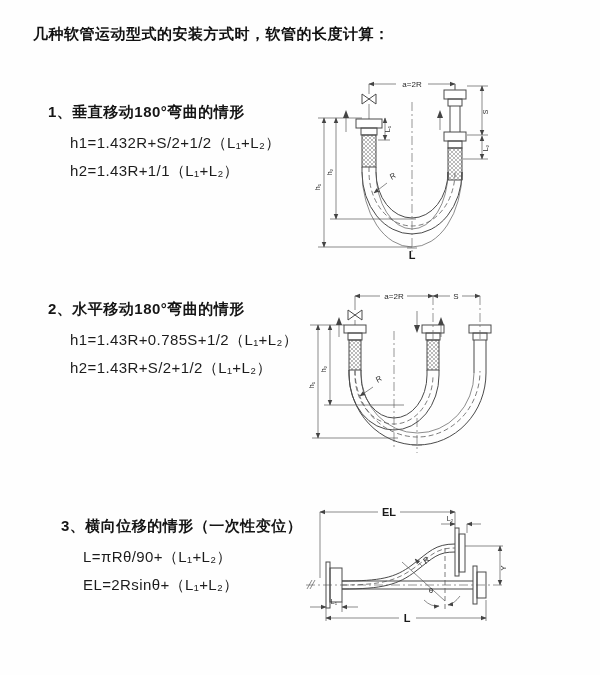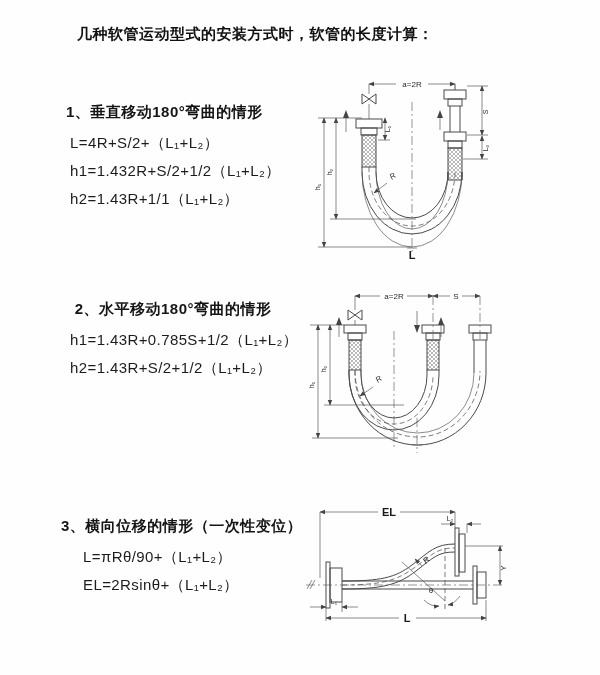--- a/index.html
+++ b/index.html
@@ -1,41 +1,40 @@
 <!DOCTYPE html>
 <html><head>
 <meta charset="utf-8">
 <style>
   html,body{margin:0;padding:0;}
   body{width:600px;height:675px;background:#fdfdfd;font-family:"Liberation Sans","DejaVu Sans",sans-serif;color:#1a1a1a;position:relative;overflow:hidden;}
   .page{position:absolute;inset:0;background:#fefefe;}
-  .title{position:absolute;left:33px;top:25px;font-size:15px;font-weight:bold;letter-spacing:.5px;color:#111;margin-left:44px;}
+  .title{position:absolute;left:33px;top:25px;font-size:15px;font-weight:bold;letter-spacing:.5px;color:#111;}
   .section{position:absolute;}
-  .sec-heading{font-size:15px;font-weight:bold;color:#151515;margin:0 0 12px 0;letter-spacing:.5px;text-align:center;}
+  .sec-heading{font-size:15px;font-weight:bold;color:#151515;margin:0 0 12px 0;letter-spacing:.5px;}
   .formula{font-size:15px;color:#1c1c1c;margin:0 0 9px 22px;letter-spacing:.4px;font-weight:500;}
   svg{position:absolute;overflow:visible;}
   .ln{stroke:#4a4a4a;stroke-width:1;fill:none;}
   .thin{stroke:#5a5a5a;stroke-width:.7;fill:none;}
   .cl{stroke:#6a6a6a;stroke-width:.7;fill:none;stroke-dasharray:9 3 2 3;}
   .dsh{stroke:#5a5a5a;stroke-width:.8;fill:none;stroke-dasharray:5 3;}
   .lbl{font-size:8px;fill:#2a2a2a;}
   .lbl-sm{font-size:7px;fill:#2a2a2a;}
   .lbl-big{font-size:11px;fill:#1a1a1a;font-weight:bold;}
   .filldark{fill:#444;}
 </style>
 </head>
 <body>
 
 <div class="page">
 
   <div class="title">几种软管运动型式的安装方式时，软管的长度计算：</div>
 
   <div class="section" style="left:48px;top:103px;">
     <p class="sec-heading">1、垂直移动180°弯曲的情形</p>
-    <p class="formula">L=4R+S/2+（L₁+L₂）</p>
     <p class="formula">h1=1.432R+S/2+1/2（L₁+L₂）</p>
     <p class="formula">h2=1.43R+1/1（L₁+L₂）</p>
   </div>
 
   <svg style="left:312px;top:72px;" width="280" height="190" viewBox="0 0 280 190">
     <defs>
       <pattern id="braid1" patternUnits="userSpaceOnUse" width="4" height="4">
         <path d="M0,0 L4,4 M4,0 L0,4" stroke="#777" stroke-width="0.5"></path>
       </pattern>
       <marker id="ar1" viewBox="0 0 10 10" refX="9" refY="5" markerWidth="8" markerHeight="8" orient="auto-start-reverse">

